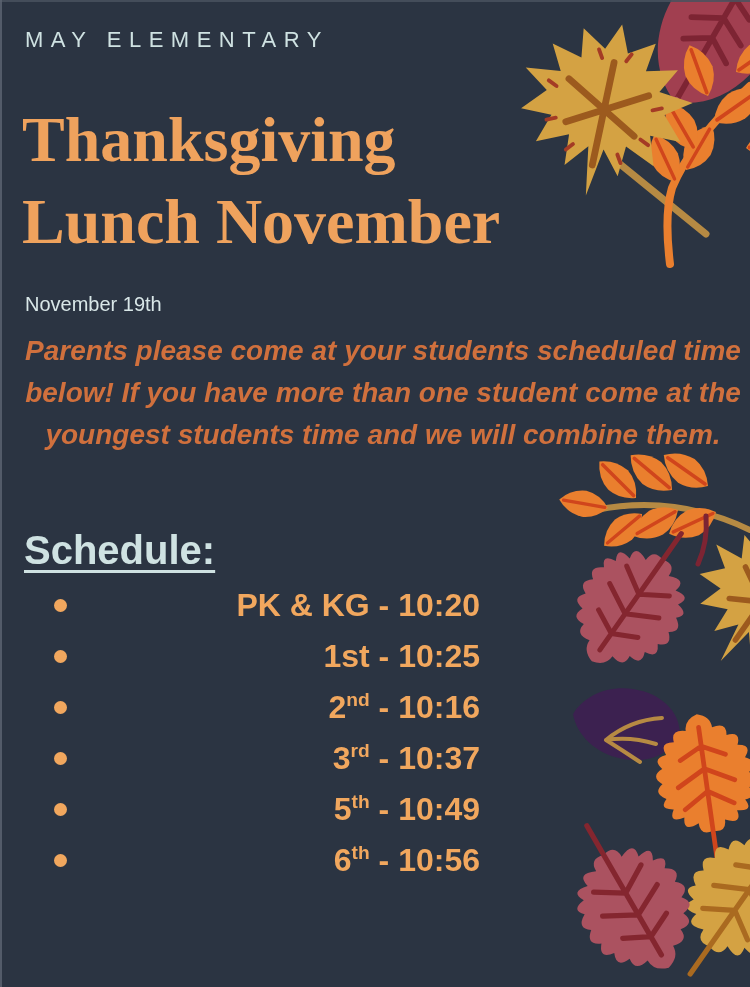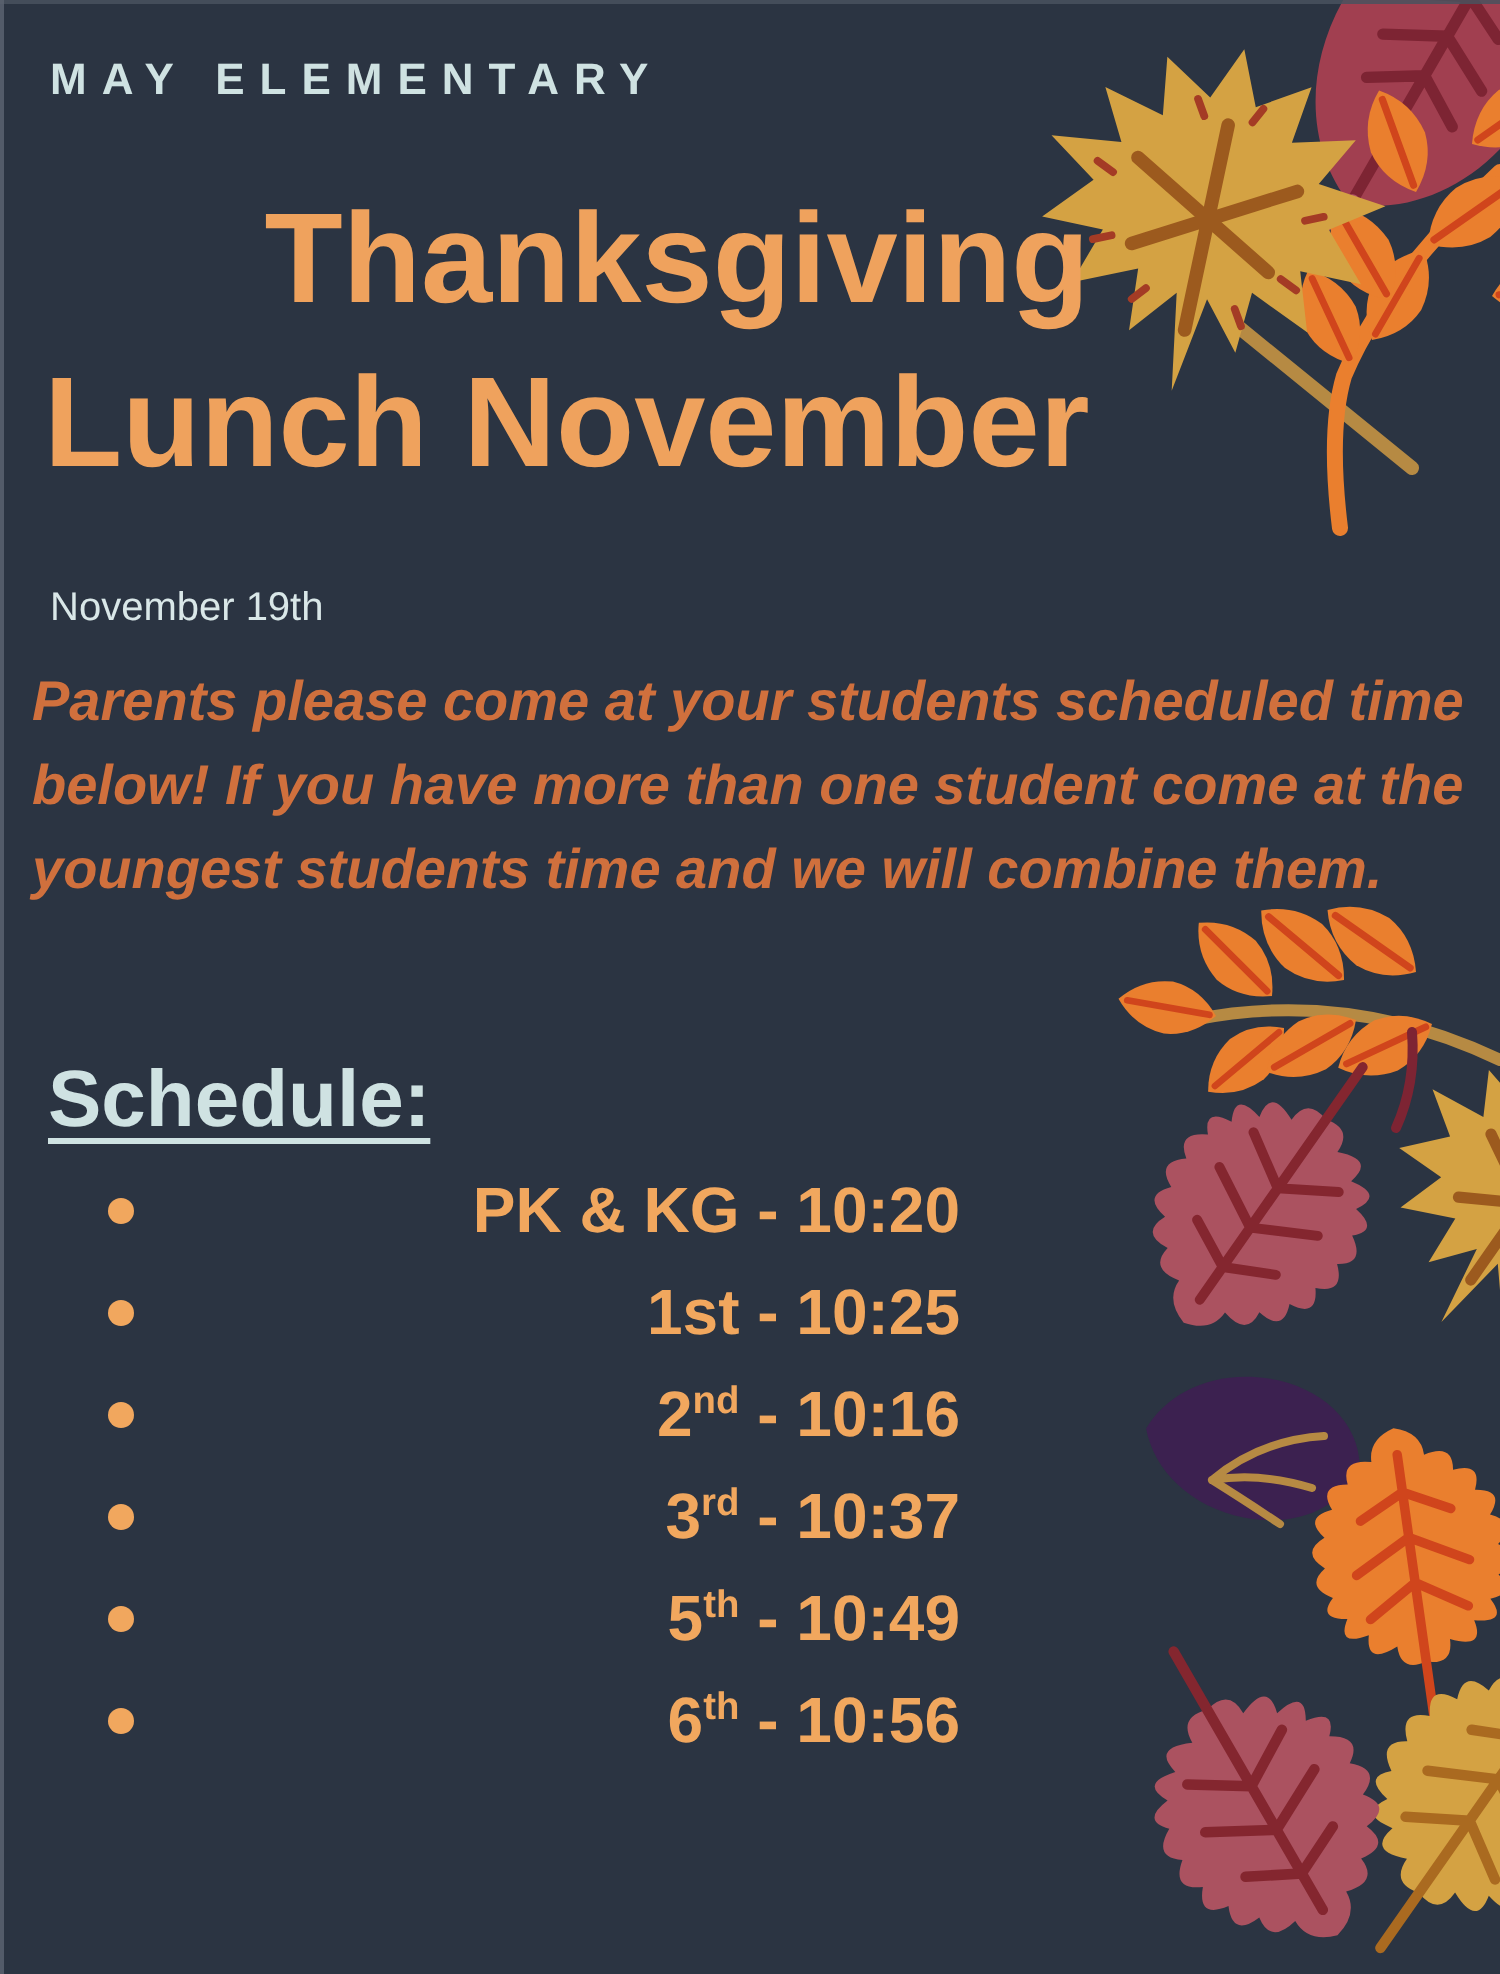--- a/index.html
+++ b/index.html
@@ -19,34 +19,34 @@
     background:var(--background);
     font-family:"Liberation Sans","DejaVu Sans",sans-serif;
   }
   .edge-left{position:absolute;left:0;top:0;width:2px;height:100%;background:var(--edge-left);opacity:.85;}
   .edge-top{position:absolute;left:0;top:0;width:100%;height:2px;background:var(--edge-top);opacity:.85;}
   .deco{position:absolute;pointer-events:none;}
   .deco.top{top:0;right:0;width:240px;height:290px;}
   .deco.bottom{bottom:0;right:0;width:240px;height:535px;}
   .school{
     position:absolute;top:27px;left:25px;
-    font-size:22px;font-weight:bold;letter-spacing:7.5px;color:var(--light-text);
+    font-size:22px;font-weight:normal;letter-spacing:7.5px;color:var(--light-text);
   }
   .title{
-    position:absolute;top:89px;left:22px;margin:0;
-    font-family:Liberation Sans, sans-serif;
-    font-size:64px;line-height:1.28;font-weight:bold;color:var(--title-orange);text-align:right;
+    position:absolute;top:99px;left:22px;margin:0;
+    font-family:Liberation Serif, serif;
+    font-size:64px;line-height:1.28;font-weight:bold;color:var(--title-orange);
   }
   .date{
     position:absolute;top:293px;left:25px;
     font-size:20px;color:var(--date-text);
   }
   .notice{
     position:absolute;top:330px;left:16px;width:734px;margin:0;
-    text-align:left;font-size:28px;font-weight:bold;font-style:italic;
+    text-align:center;font-size:28px;font-weight:bold;font-style:italic;
     color:var(--notice-orange);line-height:42px;
   }
   .schedule-heading{
     position:absolute;top:528px;left:24px;width:440px;
     font-size:40px;font-weight:bold;color:var(--light-text);
     text-decoration:underline;text-underline-offset:6px;text-decoration-thickness:3px;
   }
   .schedule-list{position:absolute;top:580px;left:30px;width:450px;margin:0;padding:0;list-style:none;}
   .row{display:flex;align-items:center;height:51px;}
   .bullet{width:13px;height:13px;border-radius:50%;background:var(--list-orange);margin-left:24px;flex:none;}

